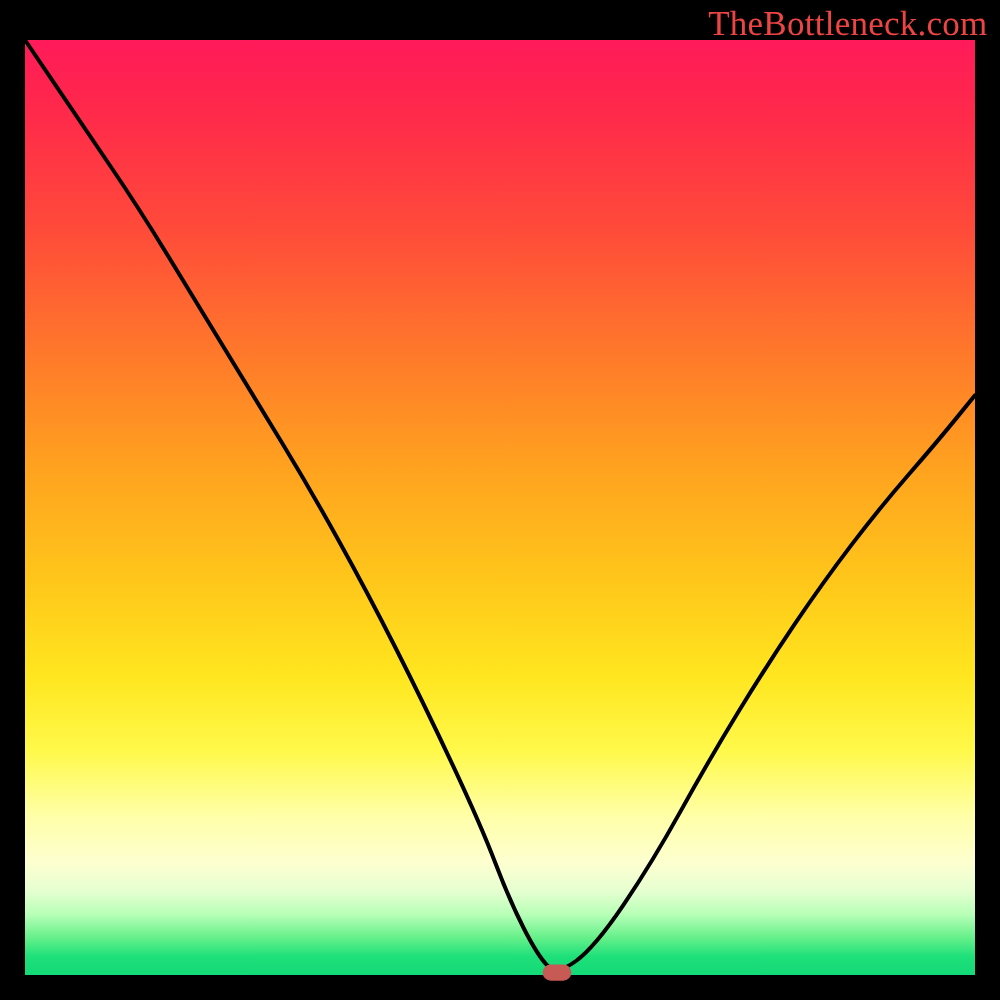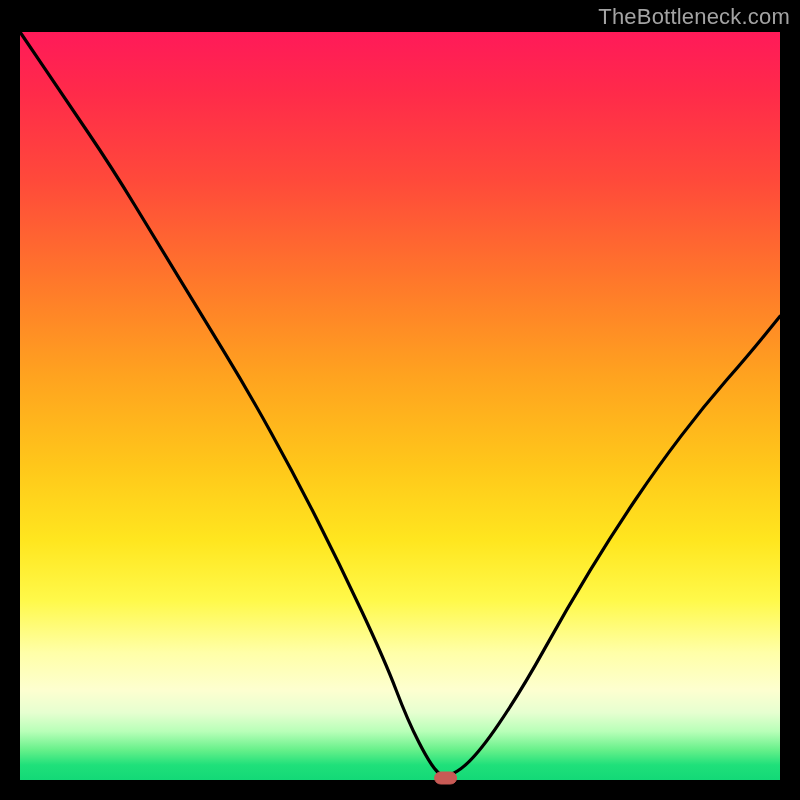--- a/index.html
+++ b/index.html
@@ -14,25 +14,26 @@
   .frame {
     position: relative;
     width: 800px;
     height: 800px;
     background: #000;
   }
   .watermark {
     position: absolute;
     top: 4px;
     right: 10px;
-    color: #a3a3a3;
-    font-size: 22px;
+    color: #ef4444;
+    font-size: 28px;
     font-weight: 500;
     letter-spacing: 0.2px;
     z-index: 10;
+    font-family: Liberation Serif, serif;
   }
   .plot {
     position: absolute;
     left: 20px;
     top: 32px;
     width: 760px;   
     height: 748px;  
     box-sizing: border-box;
   }
   .gradient {

